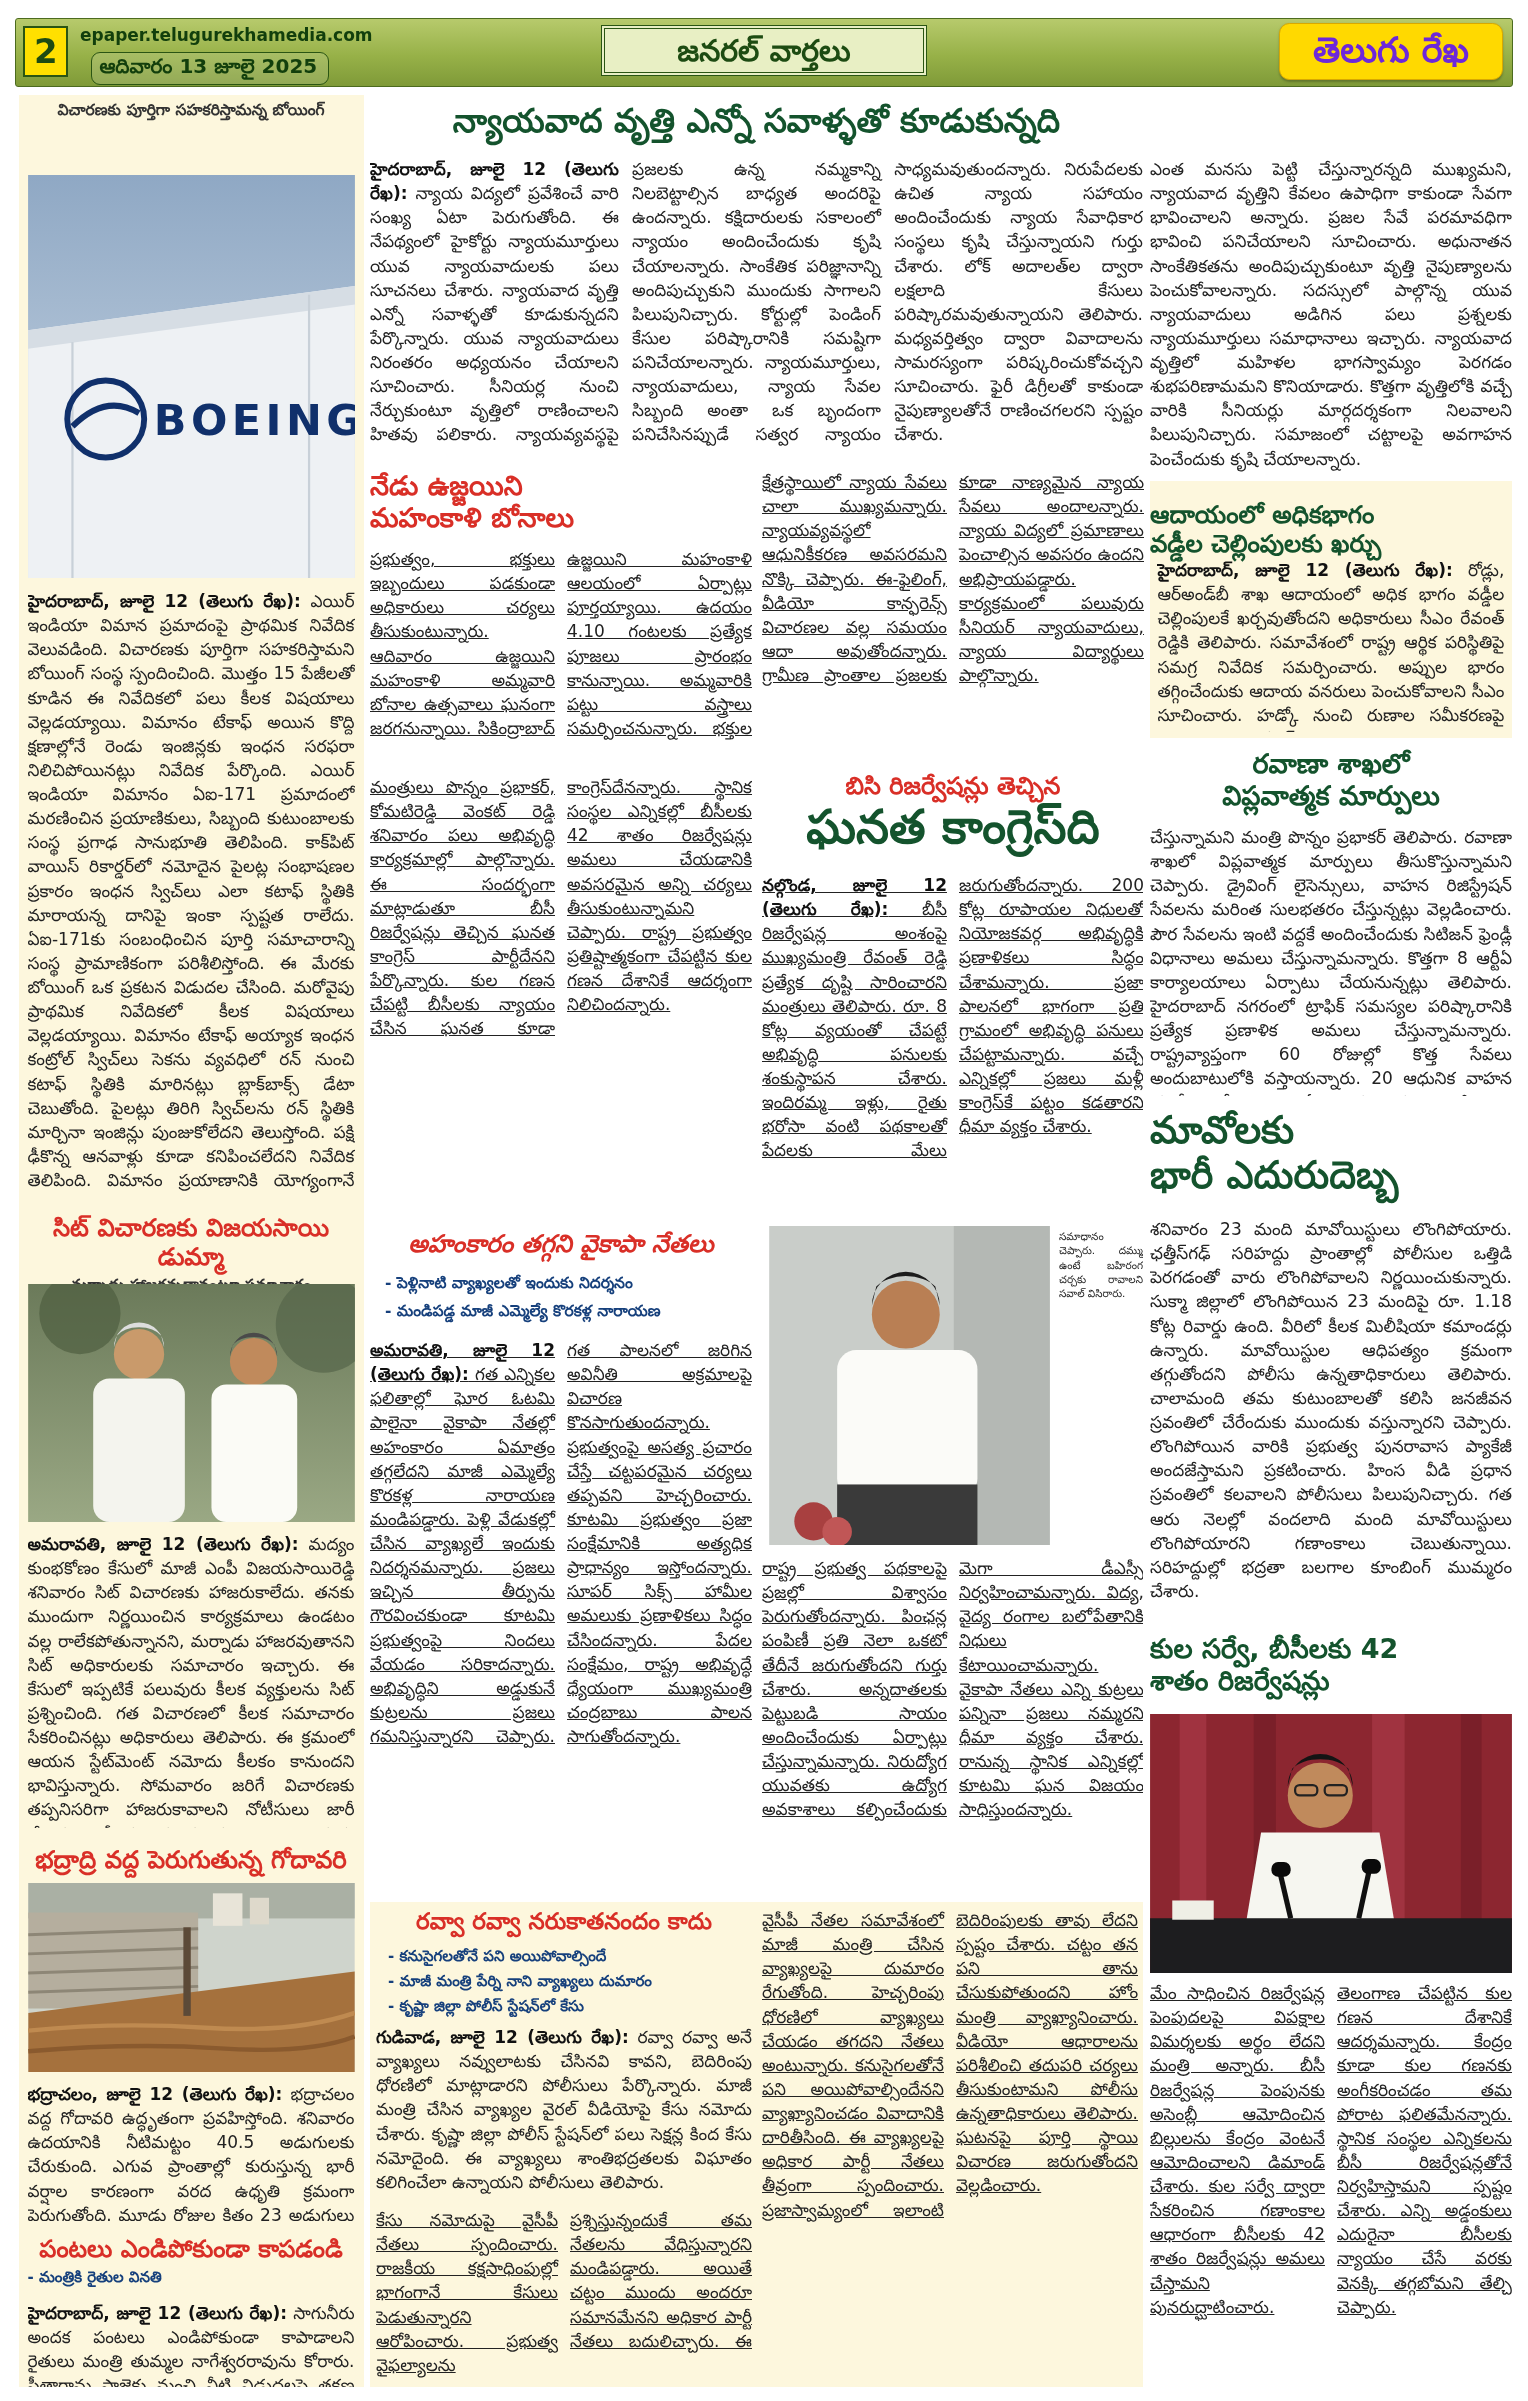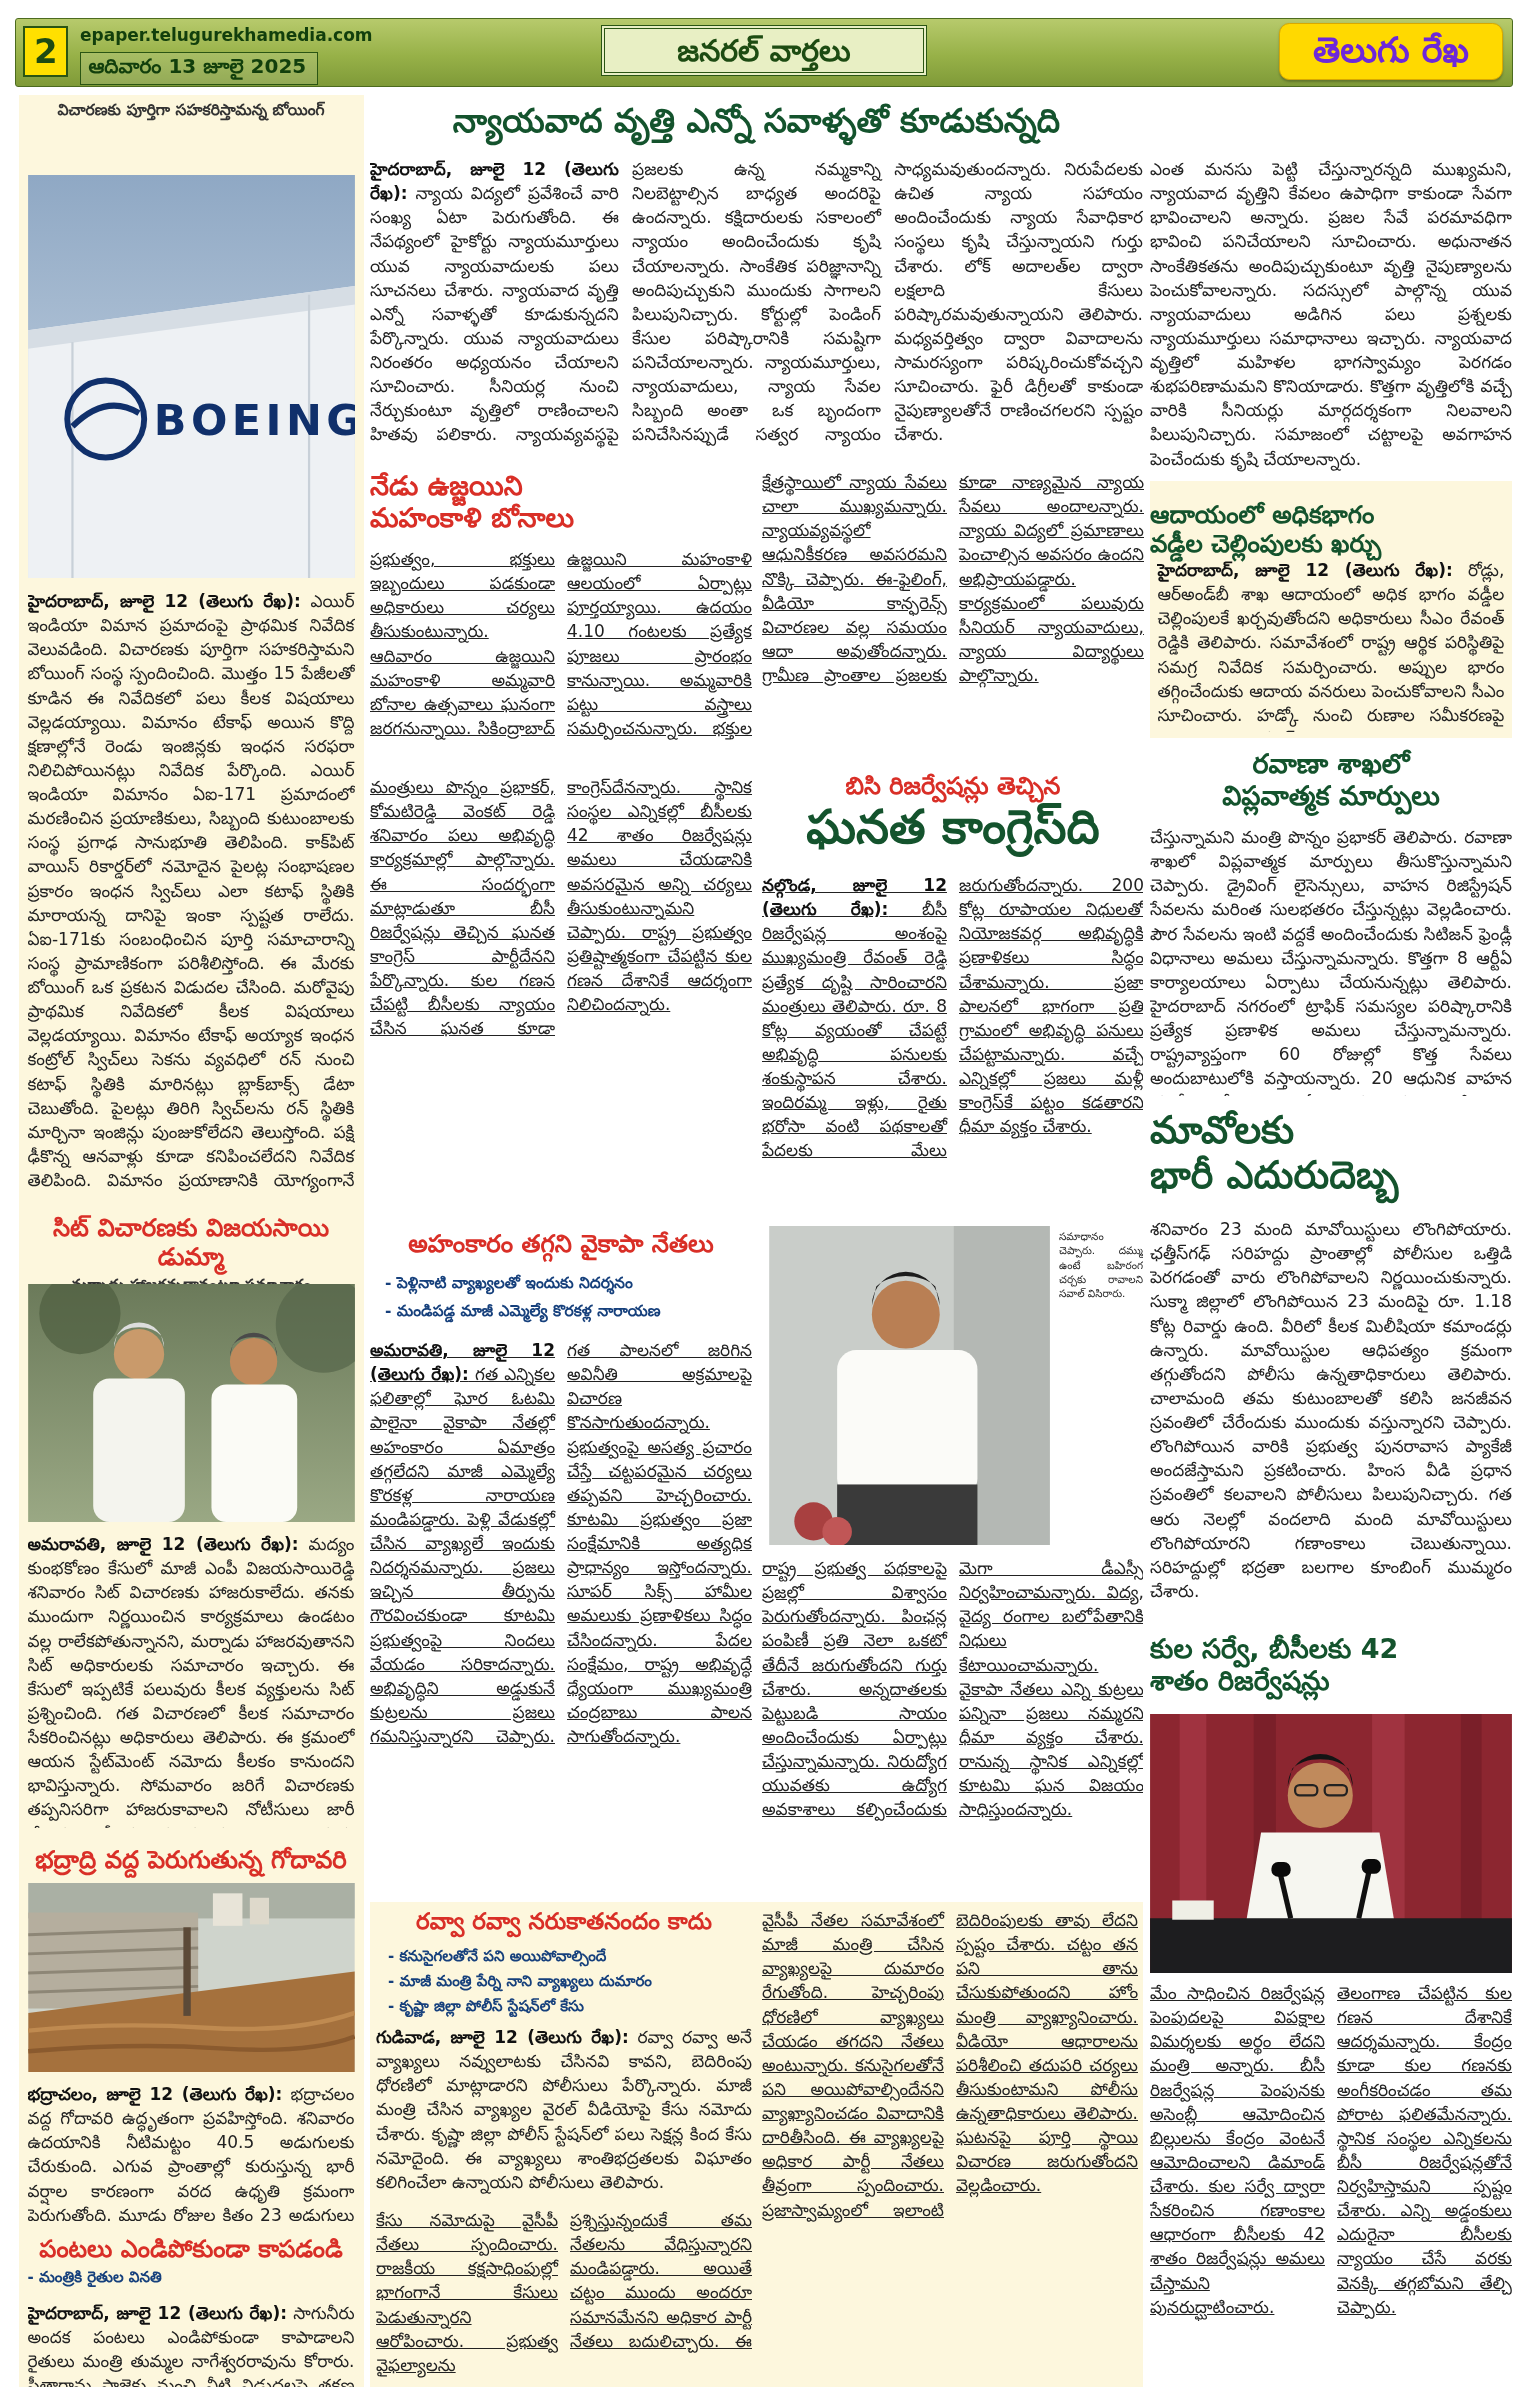--- a/index.html
+++ b/index.html
@@ -36,21 +36,21 @@
     color:#6d28d9;font-weight:bold;font-size:35px;text-align:center;
     box-shadow:0 1.5px 2.2px rgba(0,0,0,0.25);}
   .photo{display:block;}
 </style>
 </head>
 <body>
 
 <div class="abs masthead" style="left:15px;top:18px;width:1496px;height:67px;">
   <div class="abs pagebox" style="left:7.4px;top:7.4px;width:41px;height:47px;line-height:46px;">2</div>
   <div class="abs website" style="left:64px;top:6px;">epaper.telugurekhamedia.com</div>
-  <div class="abs date-ribbon" style="left:64px;top:33px;">ఆదివారం 13 జూలై 2025</div>
+  <div class="abs date-ribbon" style="left:75px;top:33px;border-radius:9px;">ఆదివారం 13 జూలై 2025</div>
   <div class="abs sectionbox" style="left:50%;top:6px;transform:translateX(-50%);width:318px;height:43px;line-height:43px;">జనరల్ వార్తలు</div>
   <div class="abs brandbox" style="right:9px;top:4.4px;width:222px;height:55px;line-height:53px;">తెలుగు రేఖ</div>
 </div>
 
 <div class="abs cream" style="left:18.5px;top:95px;width:345px;height:2292px;"></div>
 
 <div class="abs clip" style="left:18.5px;top:95px;width:345px;height:1108px;padding:0;">
   <div class="subhead" style="font-size:15.5px;margin:6px 9px 0;">విచారణకు పూర్తిగా సహకరిస్తామన్న బోయింగ్</div>
   <div class="abs photo" style="left:9px;top:80px;width:327px;height:403px;">
     <svg width="327" height="403" viewBox="0 0 442 545">
@@ -169,21 +169,21 @@
   </div>
   <div class="hl-red" style="position:absolute;left:392px;top:0;width:382px;font-size:24px;">బిసి రిజర్వేషన్లు తెచ్చిన</div>
   <div class="hl-blue" style="position:absolute;left:392px;top:27px;width:382px;font-size:47px;text-align:center;">ఘనత కాంగ్రెస్‌ది</div>
   <div class="body-text cols-2" style="position:absolute;left:392px;top:101px;width:382px;height:345px;overflow:hidden;">
     <span class="dateline">నల్గొండ, జూలై 12 (తెలుగు రేఖ):</span>
     <span>బీసీ రిజర్వేషన్ల అంశంపై ముఖ్యమంత్రి రేవంత్ రెడ్డి ప్రత్యేక దృష్టి సారించారని మంత్రులు తెలిపారు. రూ. 8 కోట్ల వ్యయంతో చేపట్టే అభివృద్ధి పనులకు శంకుస్థాపన చేశారు. ఇందిరమ్మ ఇళ్లు, రైతు భరోసా వంటి పథకాలతో పేదలకు మేలు జరుగుతోందన్నారు. 200 కోట్ల రూపాయల నిధులతో నియోజకవర్గ అభివృద్ధికి ప్రణాళికలు సిద్ధం చేశామన్నారు. ప్రజా పాలనలో భాగంగా ప్రతి గ్రామంలో అభివృద్ధి పనులు చేపట్టామన్నారు. వచ్చే ఎన్నికల్లో ప్రజలు మళ్లీ కాంగ్రెస్‌కే పట్టం కడతారని ధీమా వ్యక్తం చేశారు.</span>
   </div>
 </div>
 
 <div class="abs clip" style="left:370px;top:1226px;width:773px;height:669px;">
-  <div class="hl-red" style="position:absolute;left:0;top:3px;width:382px;font-size:24.4px;">అహంకారం తగ్గని వైకాపా నేతలు</div>
+  <div class="hl-red" style="position:absolute;left:0;top:3px;width:382px;font-size:24.4px;font-style:italic;">అహంకారం తగ్గని వైకాపా నేతలు</div>
   <div class="bullet" style="position:absolute;left:15px;top:46px;width:367px;">- పెళ్లినాటి వ్యాఖ్యలతో ఇందుకు నిదర్శనం</div>
   <div class="bullet" style="position:absolute;left:15px;top:74px;width:367px;">- మండిపడ్డ మాజీ ఎమ్మెల్యే కొరకళ్ల నారాయణ</div>
   <div class="photo" style="position:absolute;left:399px;top:0;width:281px;height:319px;">
     <svg width="281" height="319" viewBox="0 0 380 432">
       <rect width="380" height="432" fill="#c9cdc9"></rect>
       <rect x="250" width="130" height="432" fill="#b4b8b4"></rect>
       <circle cx="185" cy="120" r="46" fill="#b97f54"></circle>
       <path d="M139 108 a46 46 0 0 1 92 0 l-6 -26 a46 28 0 0 0 -80 0 z" fill="#1c1c1c"></path>
       <rect x="92" y="168" width="190" height="200" rx="26" fill="#fbfbf8"></rect>
       <rect x="92" y="350" width="190" height="82" fill="#3a3a3a"></rect>

